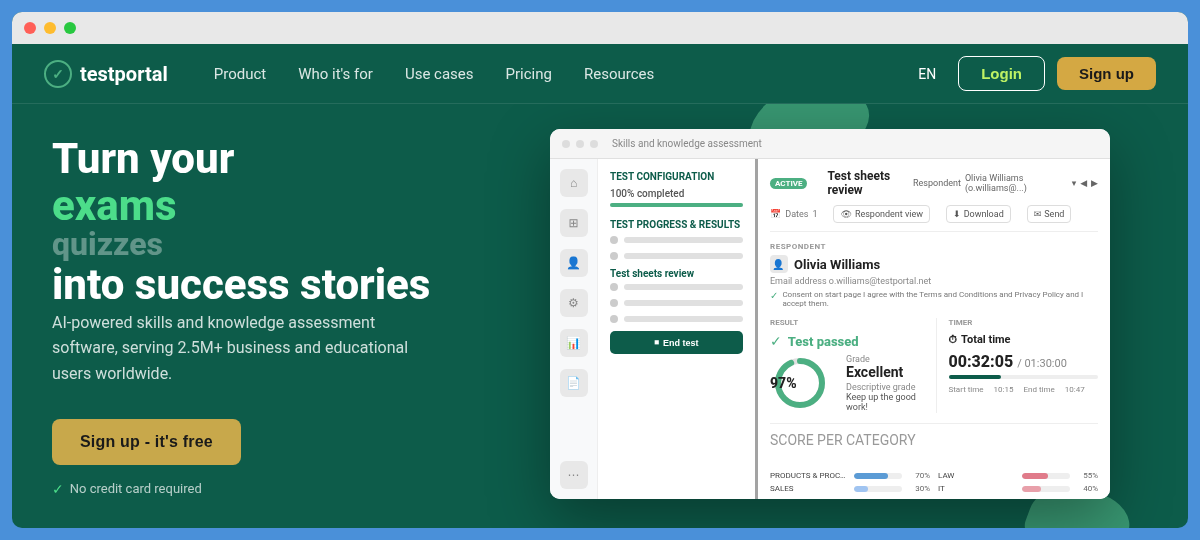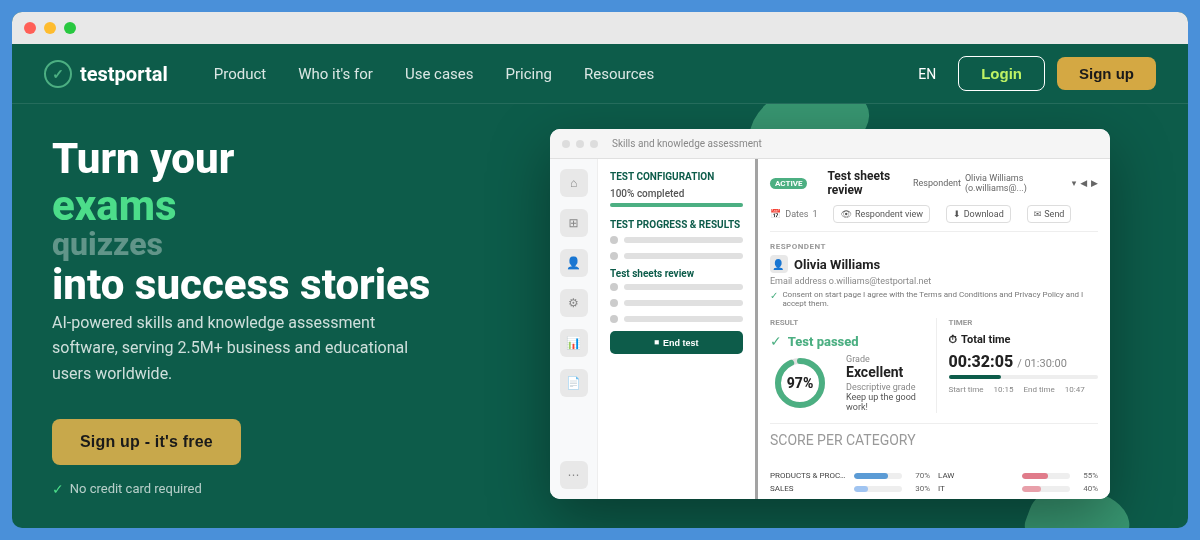--- a/index.html
+++ b/index.html
@@ -483,21 +483,21 @@
     }
     .desc-val {
       font-size: 9px;
       color: #555;
     }
 
     
     .donut-wrap {
       display: flex;
       align-items: center;
-      justify-content: center;
+      justify-content: flex-start;
       position: relative;
     }
     .donut-val {
       position: absolute;
       font-size: 14px;
       font-weight: 800;
       color: #222;
     }
 
     

